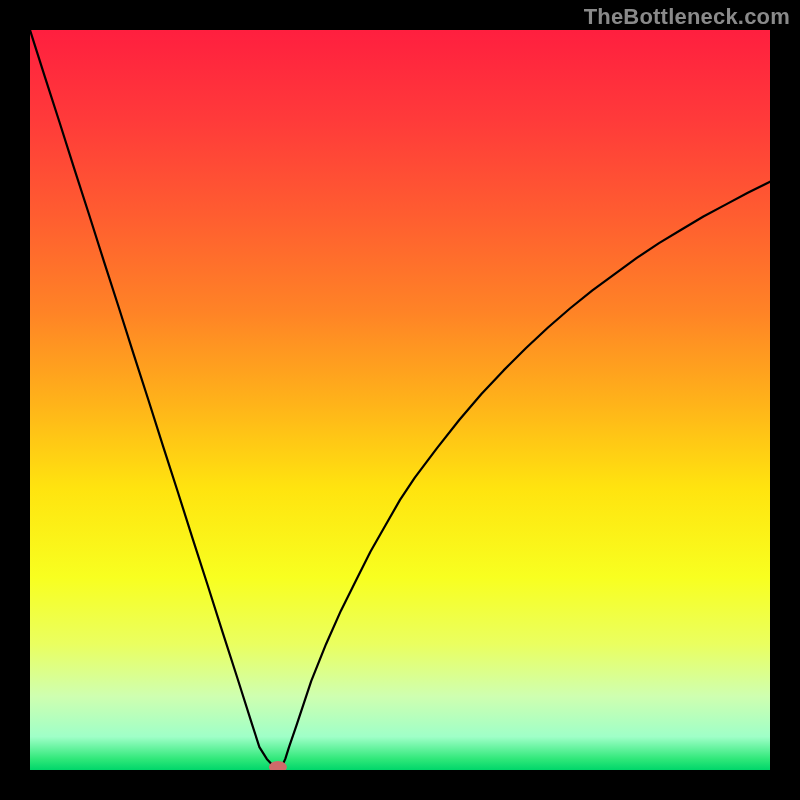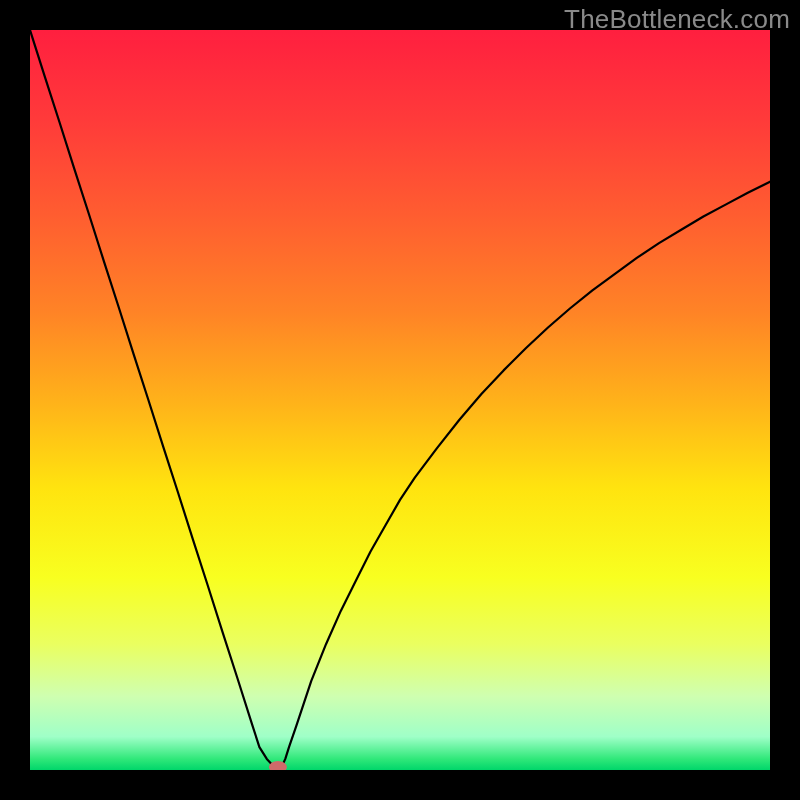--- a/index.html
+++ b/index.html
@@ -22,22 +22,22 @@
     left: 30px;
     top: 30px;
     width: 740px;
     height: 740px;
   }
   .watermark {
     position: absolute;
     top: 4px;
     right: 10px;
     color: #8a8a8a;
-    font-size: 26px;
-    font-weight: 400;
+    font-size: 22px;
+    font-weight: 700;
     letter-spacing: 0.2px;
     user-select: none;
   }
 </style>
 </head>
 <body>
 
 <div class="frame">
   <div class="watermark">TheBottleneck.com</div>
   <svg class="plot" viewBox="0 0 740 740">

